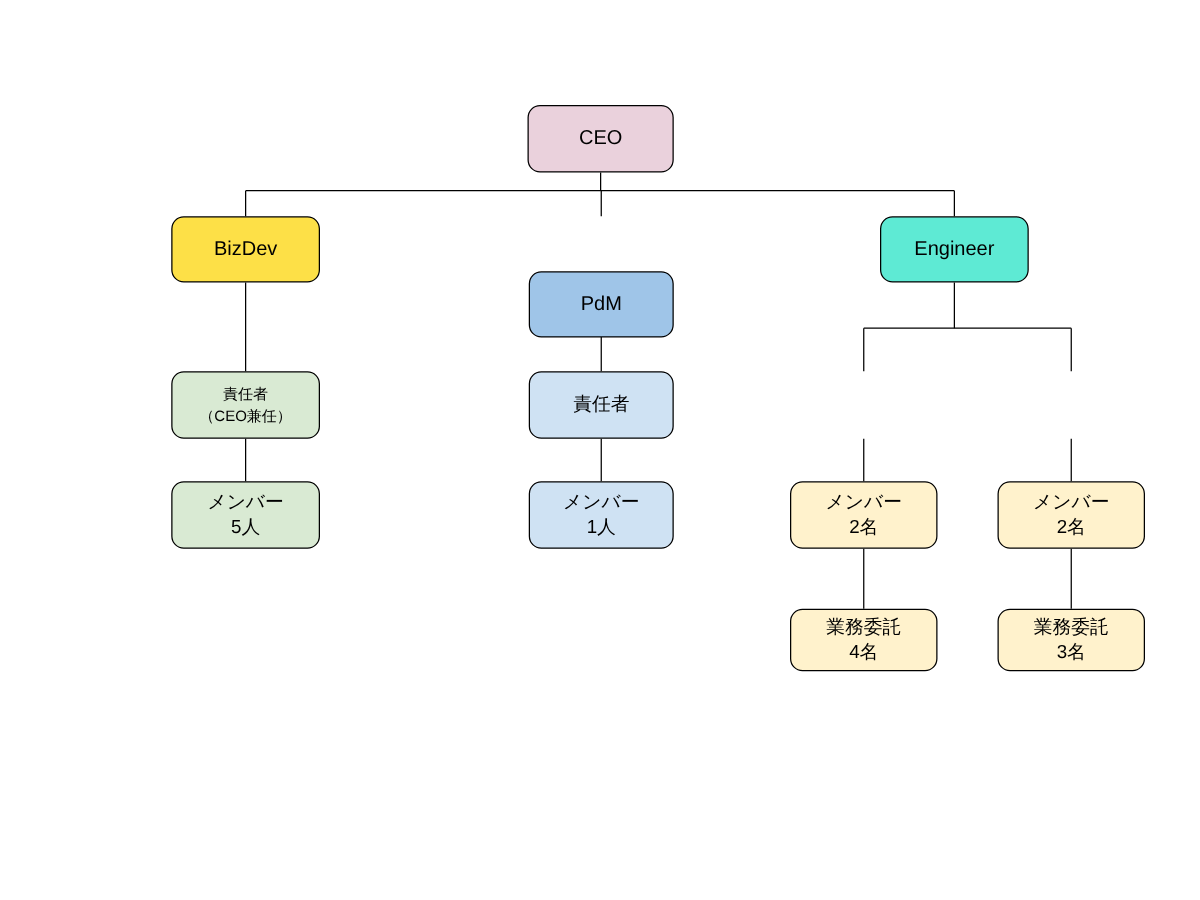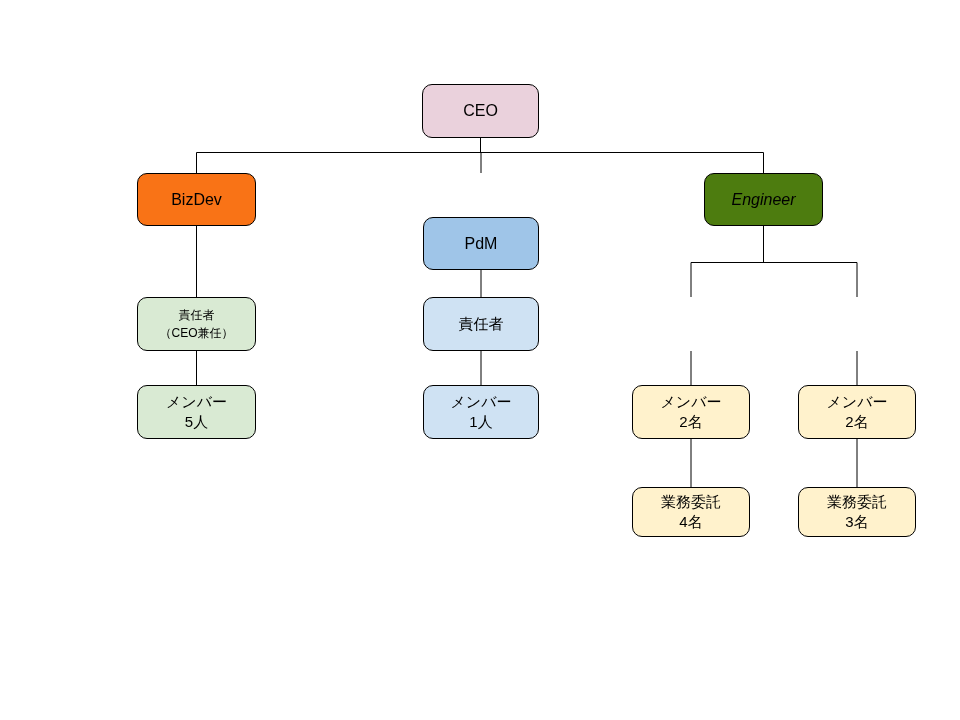--- a/index.html
+++ b/index.html
@@ -66,23 +66,23 @@
     <line x1="857" y1="262.5" x2="857" y2="297"></line>
 
     <line x1="691" y1="351" x2="691" y2="385"></line>
     <line x1="857" y1="351" x2="857" y2="385"></line>
     <line x1="691" y1="439" x2="691" y2="487"></line>
     <line x1="857" y1="439" x2="857" y2="487"></line>
   </svg>
 
   <div class="node fs-lg" style="left: 422px; top: 84px; width: 117px; height: 54px; background: rgb(234, 209, 220);">CEO</div>
 
-  <div class="node fs-lg" style="left: 137px; top: 173px; width: 119px; height: 53px; background: #f97316;">BizDev</div>
+  <div class="node fs-lg" style="left: 137px; top: 173px; width: 119px; height: 53px; background: #fde047;">BizDev</div>
   <div class="node fs-lg" style="left: 423px; top: 173px; width: 116px; height: 53px; background: rgb(159, 197, 232); margin-top: 44px;">PdM</div>
-  <div class="node fs-lg" style="left: 704px; top: 173px; width: 119px; height: 53px; background: #4d7c0f; font-style: italic;">Engineer</div>
+  <div class="node fs-lg" style="left: 704px; top: 173px; width: 119px; height: 53px; background: #5eead4;">Engineer</div>
 
   <div class="node fs-sm" style="left: 137px; top: 297px; width: 119px; height: 54px; background: rgb(217, 234, 211);">責任者
 （CEO兼任）</div>
   <div class="node fs-md" style="left: 423px; top: 297px; width: 116px; height: 54px; background: rgb(207, 226, 243);">責任者</div>
 
   <div class="node fs-md" style="left: 137px; top: 385px; width: 119px; height: 54px; background: rgb(217, 234, 211);">メンバー
 5人</div>
   <div class="node fs-md" style="left: 423px; top: 385px; width: 116px; height: 54px; background: rgb(207, 226, 243);">メンバー
 1人</div>
   <div class="node fs-md" style="left: 632px; top: 385px; width: 118px; height: 54px; background: rgb(255, 242, 204);">メンバー

